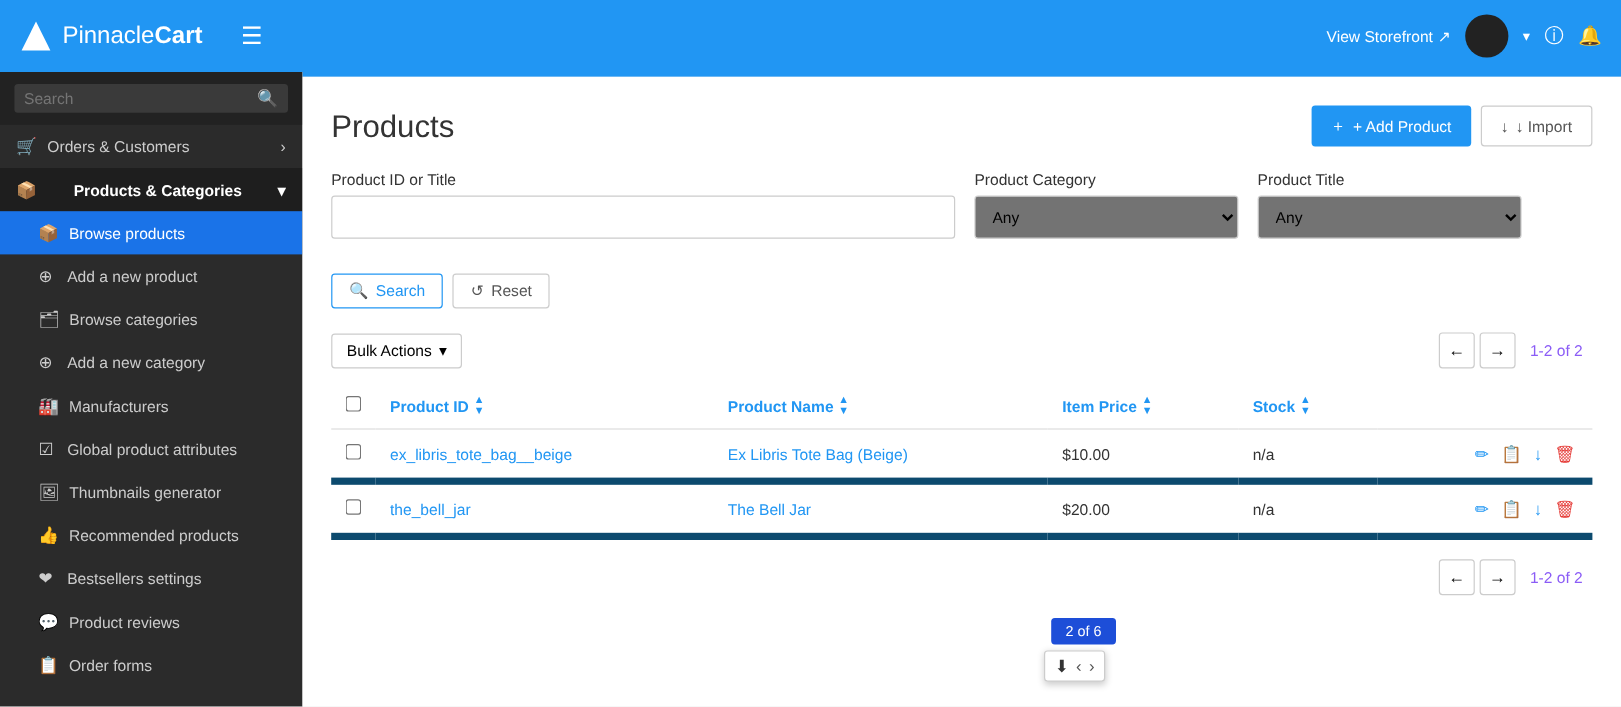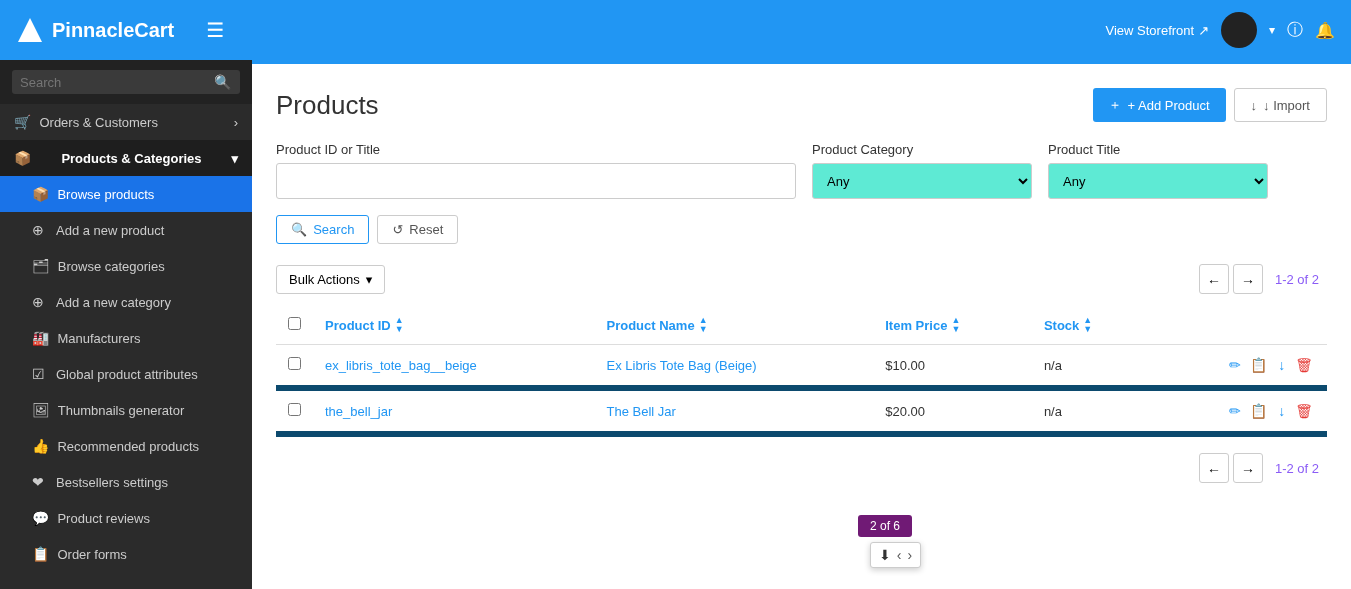--- a/index.html
+++ b/index.html
@@ -169,39 +169,39 @@
       display: flex;
       align-items: center;
       gap: 6px;
     }
 
     
     .filters-row {
       display: flex;
       gap: 16px;
       align-items: center;
-      margin-bottom: 16px;
+      margin-bottom: 29px;
     }
     .filter-group { display: flex; flex-direction: column; gap: 6px; }
     .filter-label { font-size: 13px; color: #333; font-weight: 500; }
     .filter-input {
       border: 1px solid #ccc;
       border-radius: 3px;
       padding: 6px 10px;
       font-size: 13px;
       width: 520px;
       height: 36px;
     }
     .filter-select {
       border: 1px solid #ccc;
       border-radius: 3px;
       padding: 6px 10px;
       font-size: 13px;
       height: 36px;
-      background: #5eead4;
+      background: #737373;
       min-width: 220px;
     }
 
     .filter-actions {
       display: flex;
       gap: 8px;
       margin-bottom: 20px;
     }
     .btn-search {
       background: white;
@@ -295,26 +295,26 @@
       cursor: pointer;
       color: #2196F3;
       font-size: 14px;
       padding: 2px;
     }
     .row-action-btn.red { color: #e53935; }
 
     
     .tooltip-popup {
       position: absolute;
-      background: #701a75;
+      background: #1d4ed8;
       color: white;
       padding: 4px 12px;
       border-radius: 3px;
       font-size: 12px;
-      left: 606px;
+      left: 624px;
       top: 451px;
       z-index: 10;
     }
     .tooltip-nav {
       position: absolute;
       display: flex;
       align-items: center;
       gap: 6px;
       left: 618px;
       top: 478px;
@@ -352,21 +352,21 @@
   </style>
 </head>
 <body>
 
 <div class="header">
   <div class="header-logo">
     <svg width="28" height="28" viewBox="0 0 28 28">
       <polygon points="14,2 2,26 26,26" fill="white"></polygon>
     </svg>
     <span>
-      <span style="font-weight:700">Pinnacle</span><strong>Cart</strong>
+      <span style="font-weight:400">Pinnacle</span><strong>Cart</strong>
     </span>
   </div>
   <button class="hamburger-btn">☰</button>
   <div class="header-right">
     <a class="view-storefront">
       <span>View Storefront</span>
       <span>↗</span>
     </a>
     <div class="header-avatar"></div>
     <span class="header-caret">▾</span>

